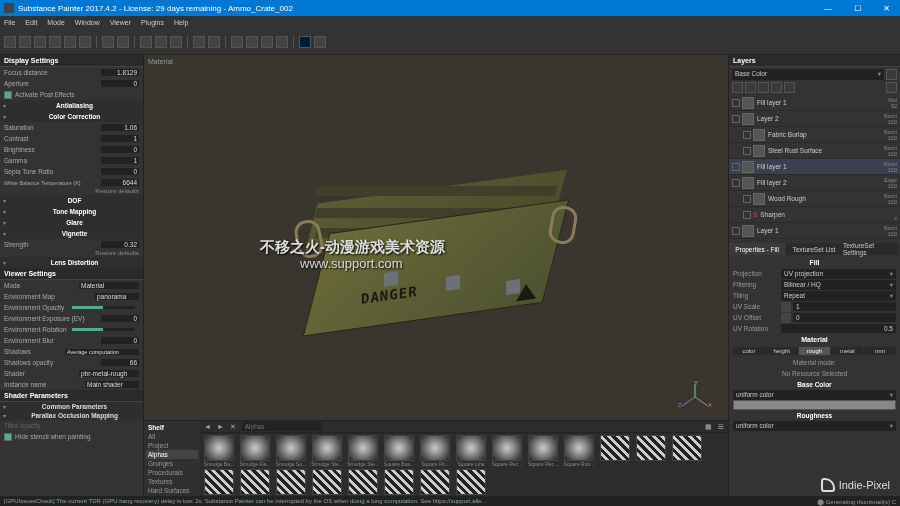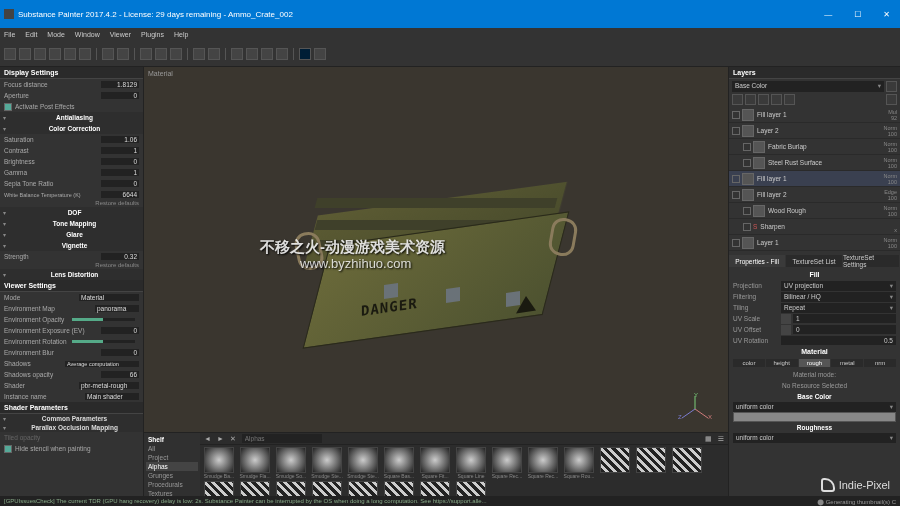--- a/index.html
+++ b/index.html
@@ -1,19 +1,19 @@
 <!DOCTYPE html>
 <html><head>
 <meta charset="utf-8">
 <style>
 * { margin:0; padding:0; box-sizing:border-box; font-family:"Segoe UI",Arial,sans-serif; }
 body { width:900px; height:506px; background:#2b2b2b; color:#ccc; font-size:8px; overflow:hidden; position:relative; }
 
 
-.titlebar { height:28px; background:#0078d4; color:#fff; display:flex; align-items:center; padding:0 4px; font-size:8px; }
+.titlebar { height:16px; background:#0078d4; color:#fff; display:flex; align-items:center; padding:0 4px; font-size:8px; }
 .titlebar .icon { width:10px; height:10px; background:#434343; margin-right:4px; }
 .titlebar .title { flex:1; }
 .winbtns { display:flex; gap:10px; }
 .winbtns span { cursor:pointer; padding:0 6px; }
 
 
 .menubar { height:13px; background:#333; display:flex; align-items:center; padding:0 4px; gap:10px; font-size:7px; color:#ccc; }
 .menubar span { cursor:pointer; }
 .toolbars { height:26px; background:#333; border-bottom:1px solid #222; display:flex; align-items:center; padding:0 4px; gap:3px; }
 .tbtn { width:12px; height:12px; background:#444; border:1px solid #555; cursor:pointer; }
@@ -550,17 +550,17 @@
     </div>
   </div>
 </div>
 
 <div class="statusbar">
   <span>[GPUIssuesCheck] The current TDR (GPU hang recovery) delay is low: 2s. Substance Painter can be interrupted by the OS when doing a long computation. See https://support.alle...</span>
   <span class="r"><span style="color:#888">⬤ </span><span>Generating thumbnail(s)  C</span></span>
 </div>
 
 <div class="watermark1">不移之火-动漫游戏美术资源</div>
-<div class="watermark2">www.byzhihuo.com</div>
+<div class="watermark2">www.support.com</div>
 <div class="logo">
     <div class="p"></div>
     <span>Indie-Pixel</span>
   </div>
 
 </body></html>

